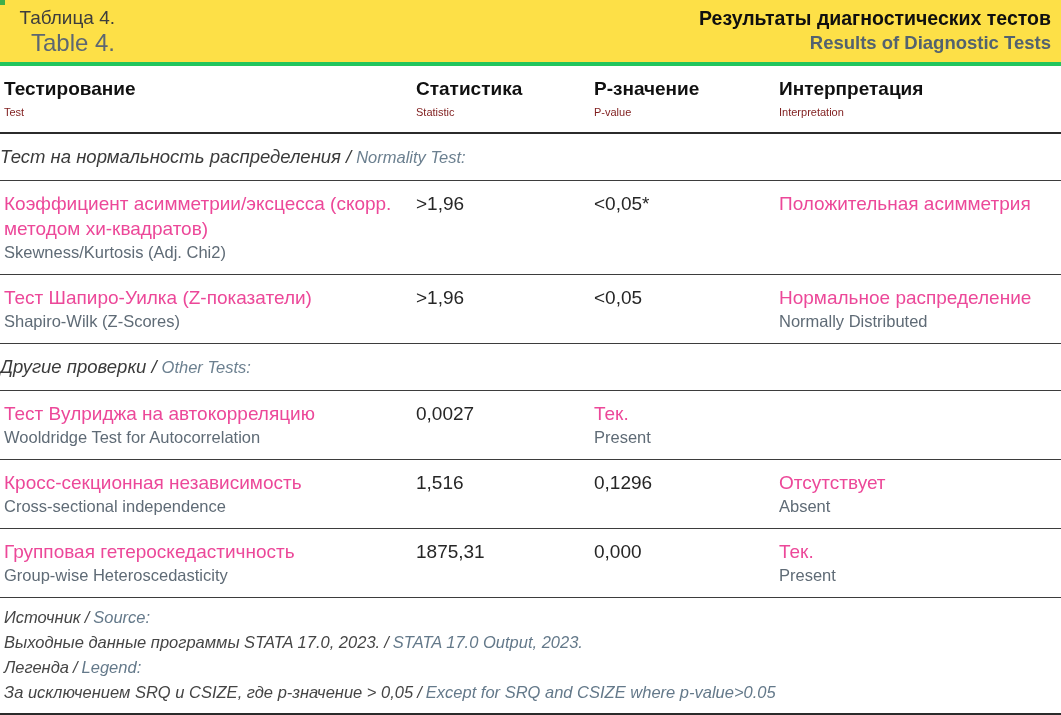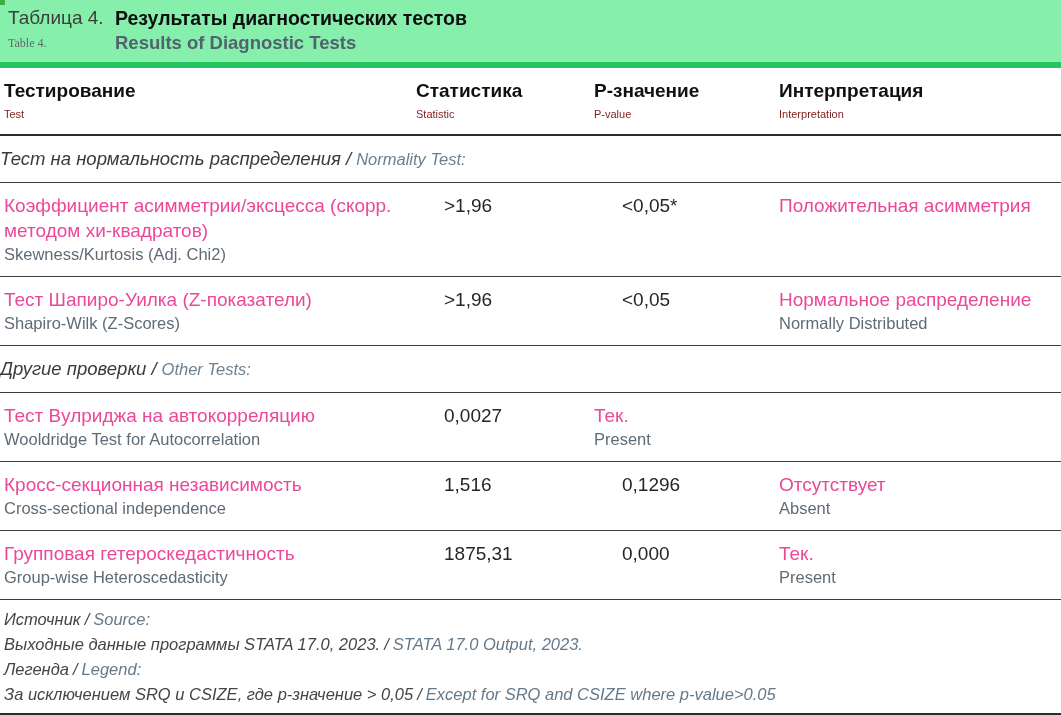--- a/index.html
+++ b/index.html
@@ -2,47 +2,47 @@
 <html><head>
 <meta charset="utf-8">
 <style>
   html,body{margin:0;padding:0;background:#ffffff;}
   body{width:1061px;height:715px;overflow:hidden;
        font-family:"Liberation Sans","DejaVu Sans",sans-serif;color:#1a1a1a;}
   .page{position:relative;width:1061px;height:715px;box-sizing:border-box;}
   .green-mark{position:absolute;left:0;top:0;width:5px;height:5px;background:#3fae4a;}
 
   
-  .caption{background:#86efac;border-bottom:6px solid #22c55e;
-           padding:5px 10px 7px 8px;box-sizing:border-box;}
+  .caption{background:#fde047;border-bottom:4px solid #22c55e;
+           padding:5px 10px 7px 8px;box-sizing:border-box;text-align:right;}
   .cap-grid{display:grid;grid-template-columns:107px 1fr;}
   .cap-label-ru{font-size:19px;color:#3d3d3d;line-height:26px;}
   .cap-title-ru{font-size:19.5px;font-weight:bold;color:#0f0f0f;line-height:26px;}
-  .cap-label-en{font-size:12px;color:#5d6772;line-height:24px;font-family:Liberation Serif, serif;}
+  .cap-label-en{font-size:24px;color:#5d6772;line-height:24px;}
   .cap-title-en{font-size:18.5px;font-weight:bold;color:#53626f;line-height:24px;}
 
   .grid4{display:grid;grid-template-columns:412px 178px 185px 1fr;}
   .inner{padding-left:4px;padding-right:4px;box-sizing:border-box;}
 
   
   .thead{padding-top:10px;padding-bottom:9px;border-bottom:2px solid #2b2b2b;}
   .th-ru{font-size:19px;font-weight:bold;color:#101010;line-height:25px;}
   .th-en{font-size:11px;color:#7f1d1d;line-height:22px;}
 
   
   .section{font-style:italic;padding:12px 0 12px;border-bottom:1px solid #3d3d3d;}
   .section .ru{font-size:18.5px;color:#3a3a3a;}
   .section .sep{font-size:18.5px;color:#3a3a3a;margin:0 5px;}
   .section .en{font-size:16.5px;color:#6c8090;}
 
   
   .row{padding-top:10px;padding-bottom:11px;border-bottom:1px solid #3d3d3d;}
   .cell .ru{font-size:19px;color:#ec4899;line-height:25px;}
   .cell .en{font-size:16.5px;color:#5f6b76;line-height:22px;}
-  .cell-num{font-size:19px;color:#262626;line-height:25px;margin-left:28px;}
+  .cell-num{font-size:19px;color:#262626;line-height:25px;}
 
   
   .tfoot{font-style:italic;padding-top:7px;}
   .f-line{line-height:24px;}
   .f-line .ru{font-size:16.5px;color:#454545;}
   .f-line .sep{font-size:16.5px;color:#454545;margin:0 4px;}
   .f-line .en{font-size:16.5px;color:#64798a;}
   .bottom-rule{position:absolute;left:0;right:0;bottom:0;height:2px;background:#2b2b2b;}
 </style>
 </head>

